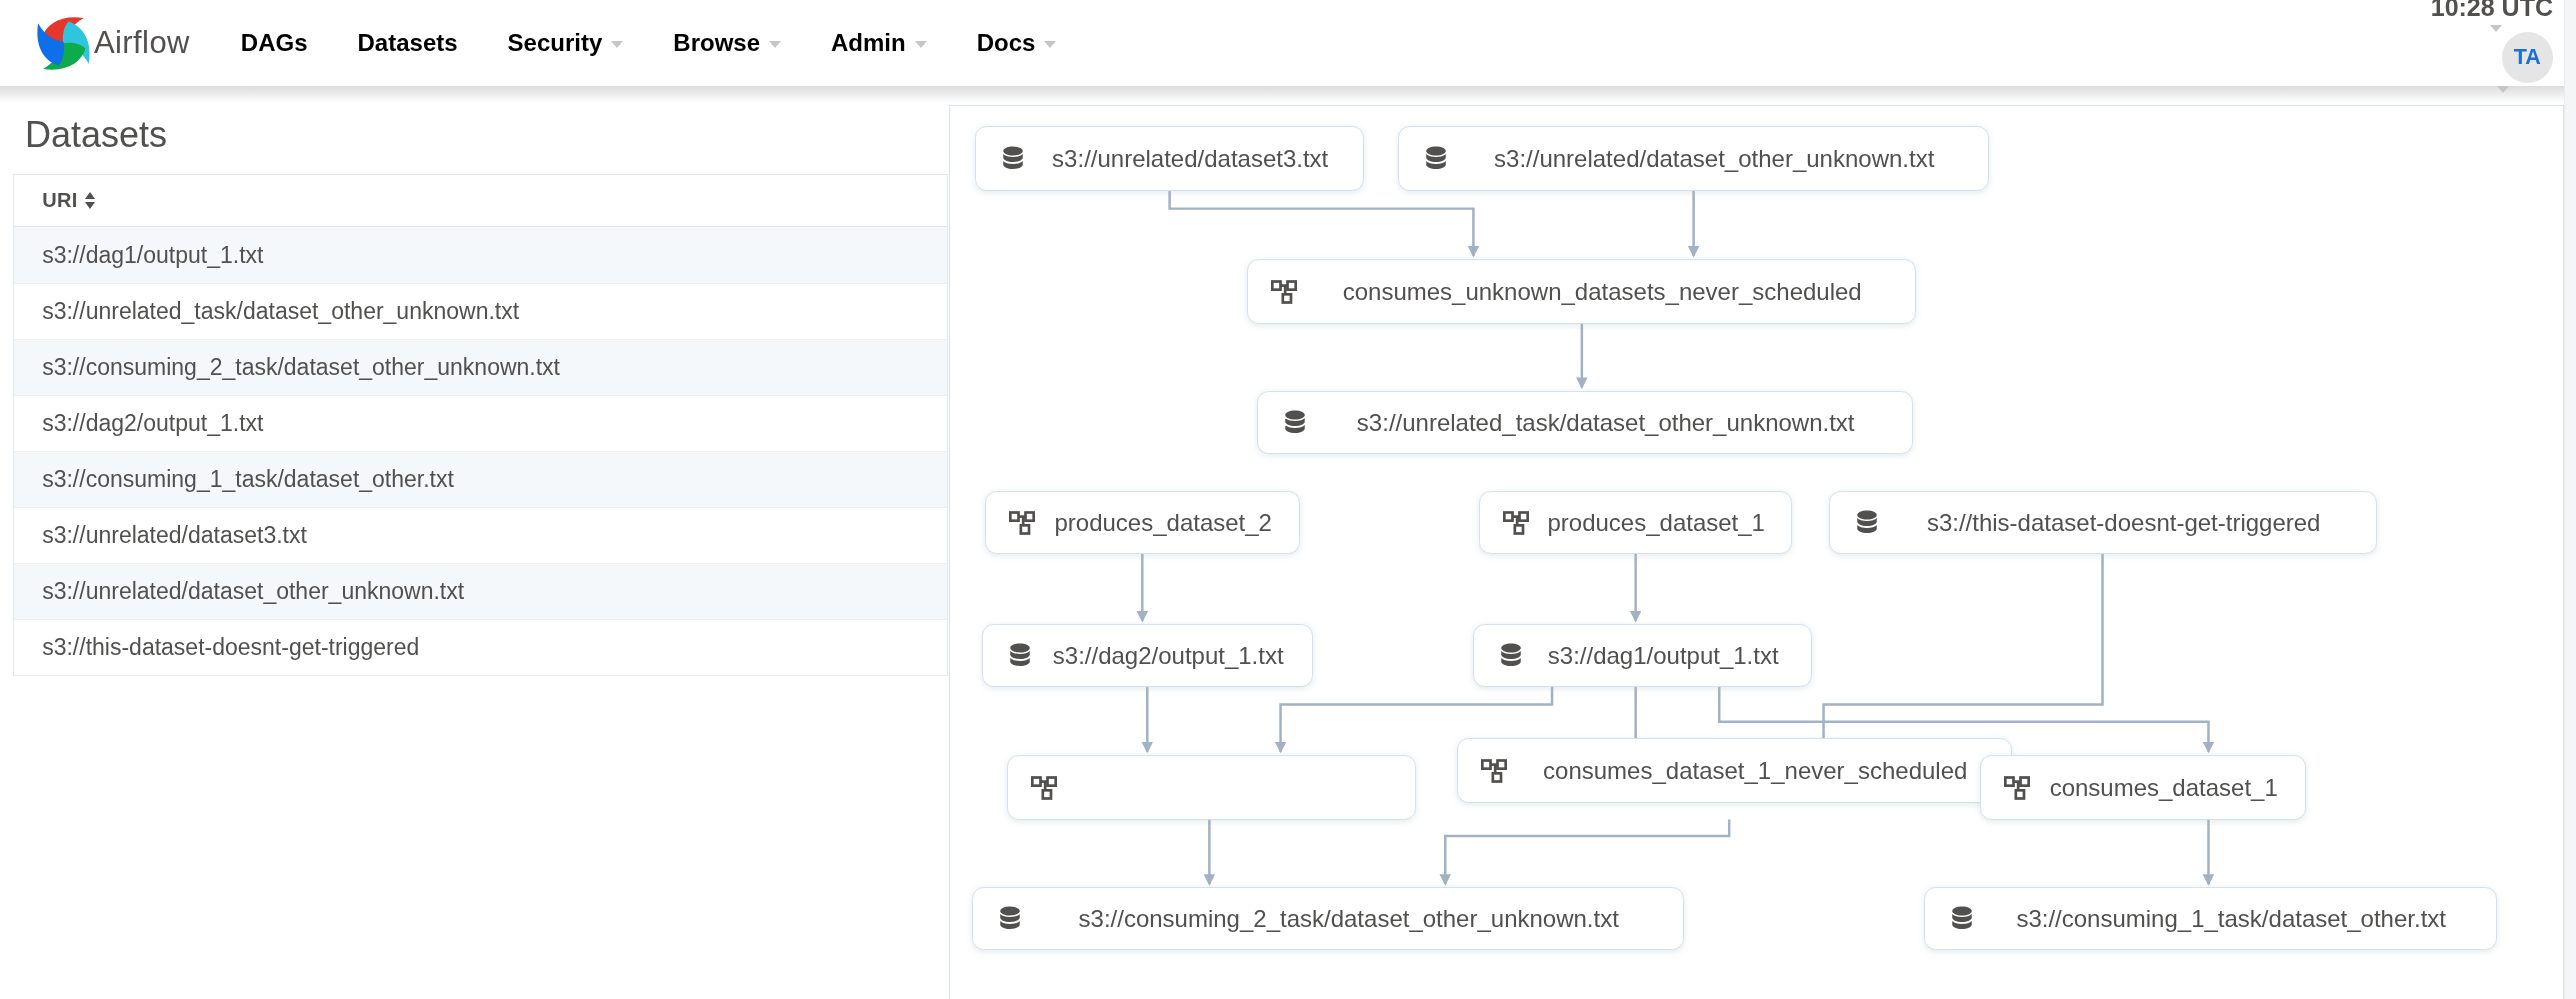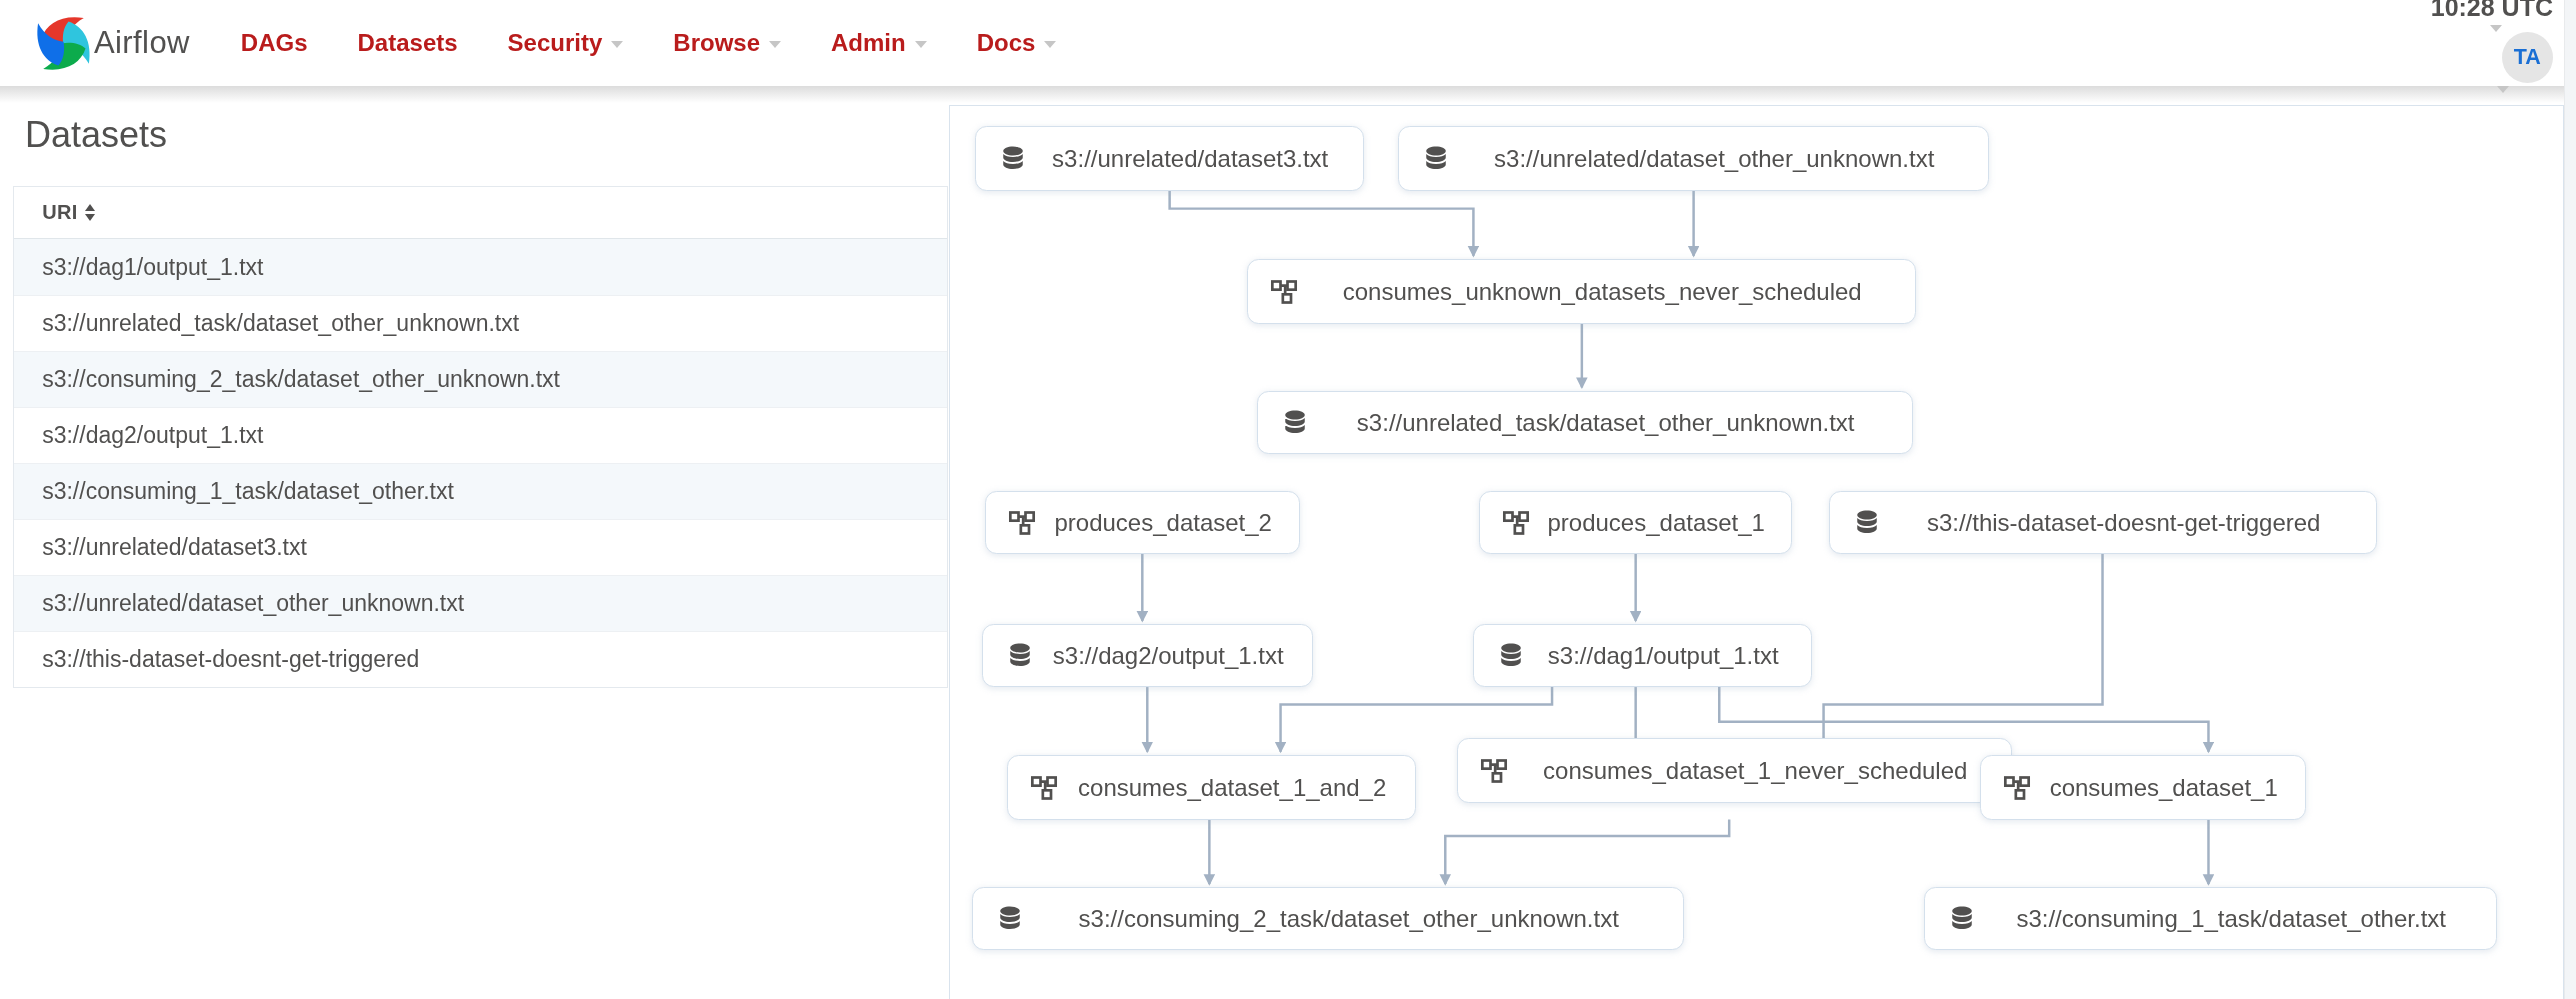--- a/index.html
+++ b/index.html
@@ -18,38 +18,38 @@
     background: #fff; display: flex; align-items: center;
     padding: 0 23px 0 33px; z-index: 30;
   }
   .navbar-shadow {
     position: absolute; top: 86px; left: 0; width: 2576px; height: 16.6px;
     background: linear-gradient(#dcdcdc, rgba(255,255,255,0)); z-index: 5;
   }
   .brand { display: flex; align-items: center; }
   .brand-text { font-size: 31px; color: #51504f; font-weight: 400; letter-spacing: 0.4px; }
   .nav-menu { display: flex; align-items: center; margin-left: 51px; gap: 50px; }
-  .nav-item { display: flex; align-items: center; font-size: 24px; font-weight: 700; color: #b91c1c; cursor: pointer; }
+  .nav-item { display: flex; align-items: center; font-size: 24px; font-weight: 700; color: #000000; cursor: pointer; }
   .caret {
     display: inline-block; width: 0; height: 0; margin-left: 9px; margin-top: 3.3px;
     border-left: 6.6px solid transparent; border-right: 6.6px solid transparent;
     border-top: 7.4px solid #c6c6c6;
   }
   .nav-right { margin-left: auto; display: flex; align-items: center; flex-direction: column; }
   .clock { font-size: 25px; font-weight: 700; color: #51504f; }
   .avatar {
     width: 51px; height: 51px; border-radius: 50%;
     display: flex; align-items: center; justify-content: center;
     font-size: 21.5px; font-weight: 700; margin-left: 71px; cursor: pointer;
   }
 
   
   .page-title { position: absolute; left: 25px; top: 114px; font-size: 36px; font-weight: 400; color: #51504f; z-index: 10; }
   .datasets-table {
-    position: absolute; left: 13.2px; top: 186px; width: 935px;
+    position: absolute; left: 13.2px; top: 174px; width: 935px;
     background: #fff; border: 0.8px solid #e4e9ee; z-index: 10;
   }
   .table-header {
     height: 52px; display: flex; align-items: center; padding-left: 28px;
     border-bottom: 0.8px solid #e0e6ea; background: #fff;
   }
   .col-label { font-size: 20px; font-weight: 700; color: #51504f; letter-spacing: 0.4px; }
   .sort-icon { display: inline-flex; flex-direction: column; margin-left: 7.4px; gap: 2.5px; cursor: pointer; }
   .sort-icon .tri-up { width: 0; height: 0; border-left: 5.8px solid transparent; border-right: 5.8px solid transparent; border-bottom: 7.4px solid #51504f; }
   .sort-icon .tri-down { width: 0; height: 0; border-left: 5.8px solid transparent; border-right: 5.8px solid transparent; border-top: 7.4px solid #51504f; }
@@ -286,21 +286,20 @@
     </div>
     <div class="graph-node dag" style="left: 1007px; top: 755px; width: 409px; height: 65px; border-color: rgb(212, 224, 236);">
       <span class="node-icon">
         <svg viewBox="0 0 24 24" width="28" height="28" fill="none" stroke="#51504f" stroke-width="2.3">
           <rect x="2" y="3" width="7" height="7"></rect>
           <rect x="15" y="3" width="7" height="7"></rect>
           <rect x="11" y="14" width="7" height="7"></rect>
           <path d="M9 6.5h6 M13 6.5V14"></path>
         </svg>
       </span>
-      <span class="node-label">consumes_dataset_1_and_2</span>
     </div>
     <div class="graph-node dag" style="left: 1457px; top: 738px; width: 555px; height: 65px; border-color: rgb(212, 224, 236);">
       <span class="node-icon">
         <svg viewBox="0 0 24 24" width="28" height="28" fill="none" stroke="#51504f" stroke-width="2.3">
           <rect x="2" y="3" width="7" height="7"></rect>
           <rect x="15" y="3" width="7" height="7"></rect>
           <rect x="11" y="14" width="7" height="7"></rect>
           <path d="M9 6.5h6 M13 6.5V14"></path>
         </svg>
       </span>

